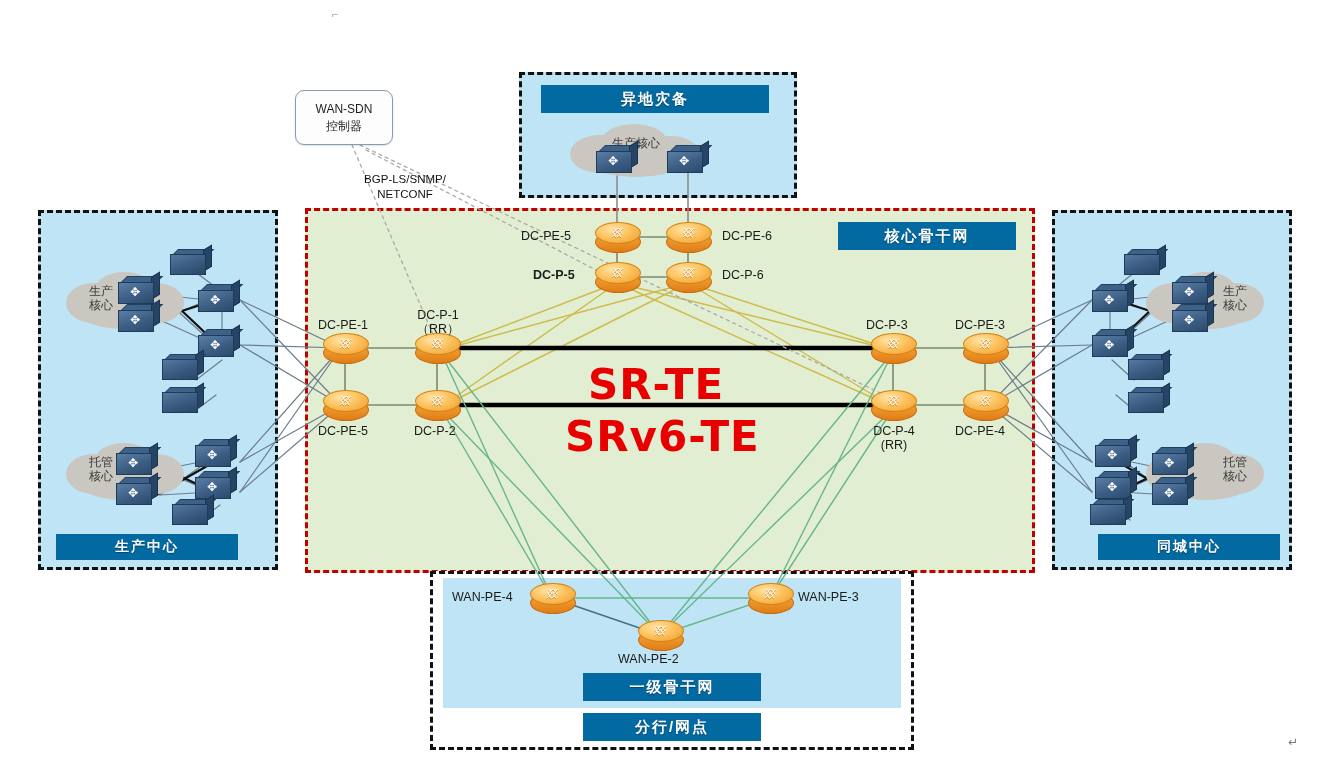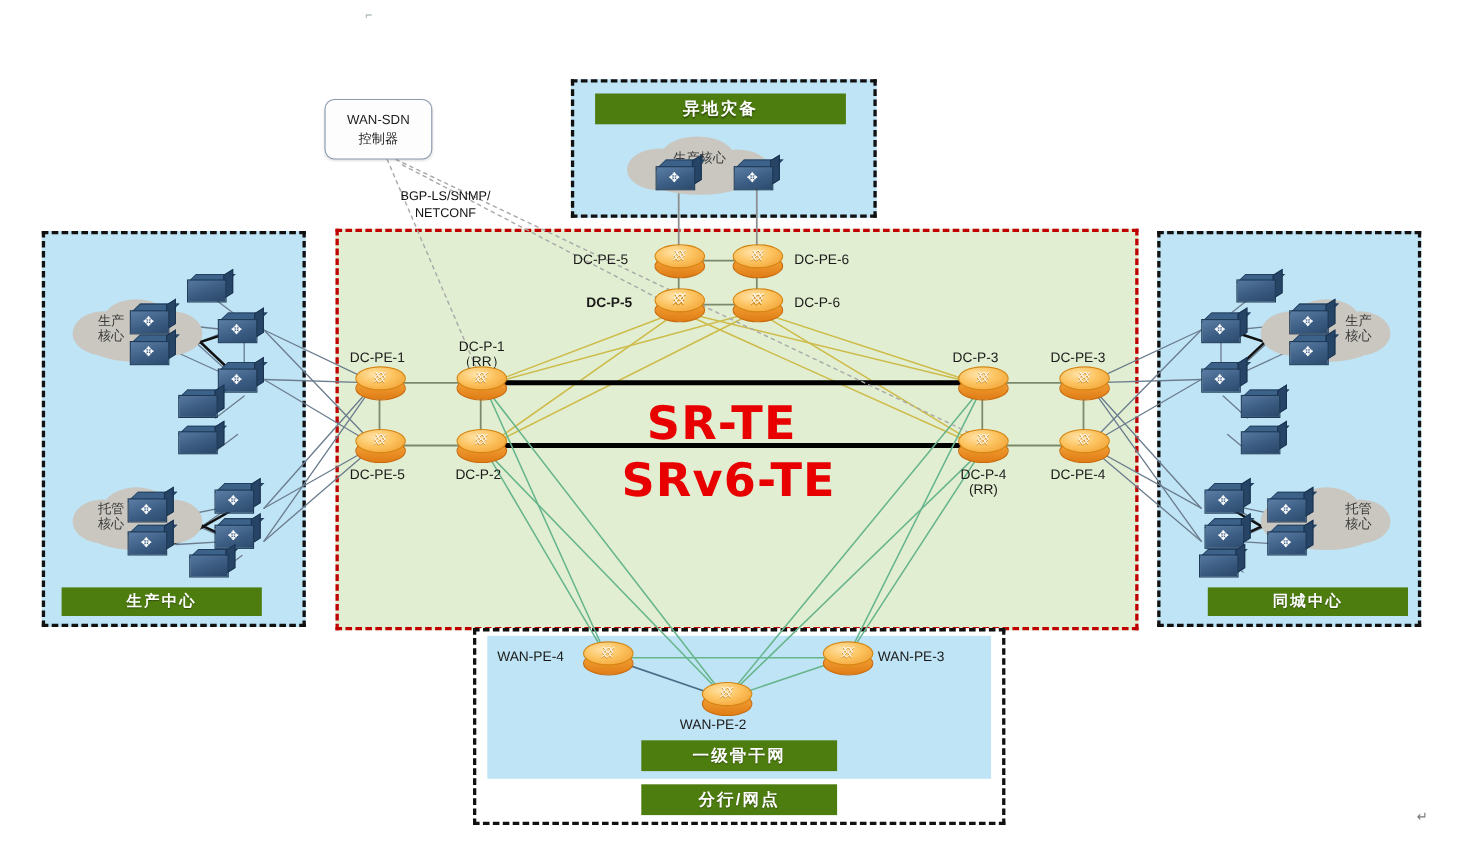--- a/index.html
+++ b/index.html
@@ -8,21 +8,21 @@
   svg#links{position:absolute;left:0;top:0;width:1338px;height:783px;pointer-events:none;}
 
   
   .region{position:absolute;box-sizing:border-box;}
   .dash-black{border:3px dashed #111;}
   .dash-red{border:3px dashed #c00000;}
   .fill-blue{background:#bfe4f5;}
   .fill-green{background:#e2eed1;}
 
   
-  .banner{position:absolute;background:#4d7c0f;color:#fff;font-weight:bold;
+  .banner{position:absolute;background:#0369a1;color:#fff;font-weight:bold;
           display:flex;align-items:center;justify-content:center;
           letter-spacing:2px;box-sizing:border-box;text-shadow:0 1px 1px rgba(0,0,0,.35);}
 
   
   .ctrl{position:absolute;background:#fdfdfd;border:1px solid #8a9bb0;border-radius:9px;
         display:flex;flex-direction:column;align-items:center;justify-content:center;
         font-size:12px;color:#1d1d1d;line-height:1.35;box-shadow:0 1px 2px rgba(0,0,0,.12);}
   .ctrl-proto{position:absolute;font-size:11.5px;color:#111;text-align:center;line-height:1.3;}
 
   
@@ -542,20 +542,21 @@
   <div class="ctrl" style="left:295px;top:90px;width:96px;height:53px;">
     <span>WAN-SDN</span>
     <span>控制器</span>
   </div>
   <div class="ctrl-proto" style="left:340px;top:172px;width:130px;">
     <div>BGP-LS/SNMP/</div>
     <div>NETCONF</div>
   </div>
 
   <div class="banner" style="left:541px;top:85px;width:228px;height:28px;font-size:15px;">异地灾备</div>
+  <div class="banner" style="left:838px;top:222px;width:178px;height:28px;font-size:15px;">核心骨干网</div>
   <div class="banner" style="left:56px;top:534px;width:182px;height:26px;font-size:14px;">生产中心</div>
   <div class="banner" style="left:1098px;top:534px;width:182px;height:26px;font-size:14px;">同城中心</div>
   <div class="banner" style="left:583px;top:713px;width:178px;height:28px;font-size:15px;">分行/网点</div>
   <div class="banner" style="left:583px;top:673px;width:178px;height:28px;font-size:15px;">一级骨干网</div>
 
   <div class="pilcrow" style="left:1288px;top:735px;">↵</div>
   <div class="topmark" style="left:332px;top:8px;">⌐</div>
 
 </div>
 

